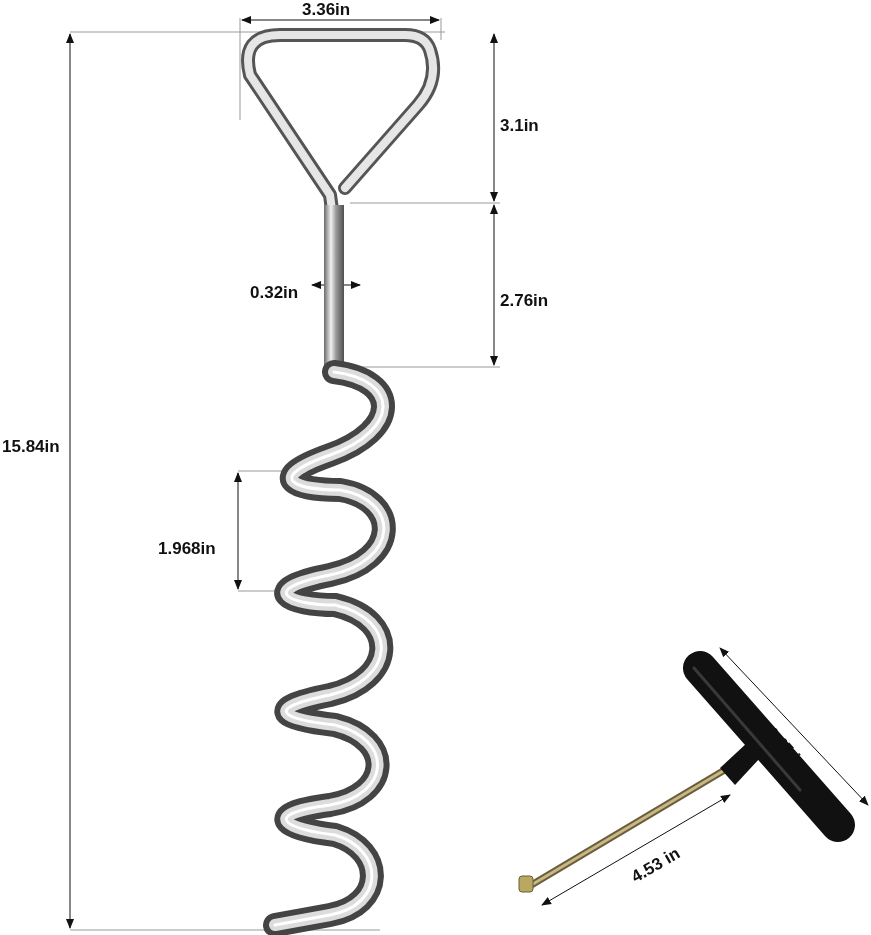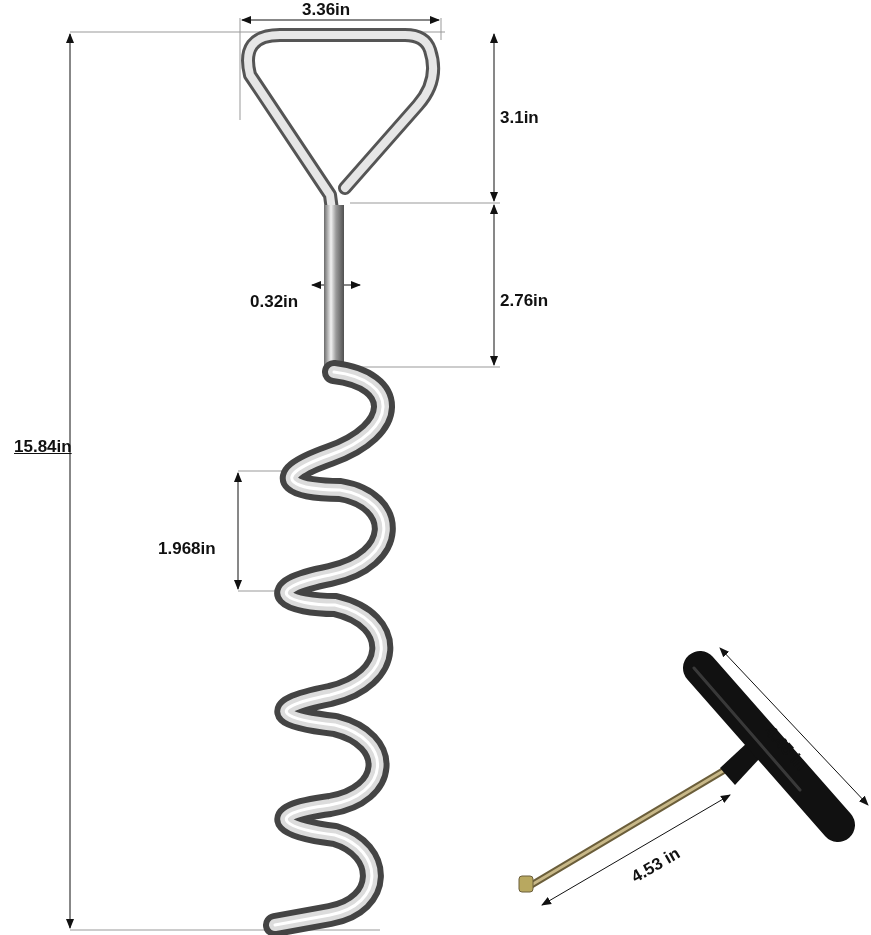--- a/index.html
+++ b/index.html
@@ -65,19 +65,19 @@
     <line x1="528" y1="887" x2="728" y2="768" stroke="#6b5e3a" stroke-width="7" stroke-linecap="round"></line>
     <line x1="528" y1="887" x2="728" y2="768" stroke="#c8b888" stroke-width="3" stroke-linecap="round"></line>
     <rect x="519" y="876" width="14" height="16" rx="3" fill="#b8a860" stroke="#6b5e3a"></rect>
     <path d="M720,768 L748,742 L760,758 L735,785 z" fill="#111"></path>
     <line x1="700" y1="668" x2="838" y2="825" stroke="#111" stroke-width="34" stroke-linecap="round"></line>
     <line x1="694" y1="668" x2="800" y2="790" stroke="#555" stroke-width="3" stroke-linecap="round" opacity="0.6"></line>
   </g>
 </svg>
 
 <div class="lbl" style="left:302px; top:0px;text-align:right;">3.36in</div>
-<div class="lbl" style="left:500px; top:108px;">3.1in</div>
-<div class="lbl" style="left:250px; top:292px;">0.32in</div>
+<div class="lbl" style="left:500px; top:116px;">3.1in</div>
+<div class="lbl" style="left:250px; top:283px;">0.32in</div>
 <div class="lbl" style="left:500px; top:291px;">2.76in</div>
-<div class="lbl" style="left:14px; top:437px;text-decoration:underline;">15.84in</div>
+<div class="lbl" style="left:2px; top:437px;">15.84in</div>
 <div class="lbl" style="left:158px; top:539px;">1.968in</div>
 <div class="lbl" style="left:775px; top:722px; transform:rotate(48deg); transform-origin:left top;">4.45 in</div>
 <div class="lbl" style="left:628px; top:870px; transform:rotate(-30deg); transform-origin:left top;">4.53 in</div>
 
 </body></html>

